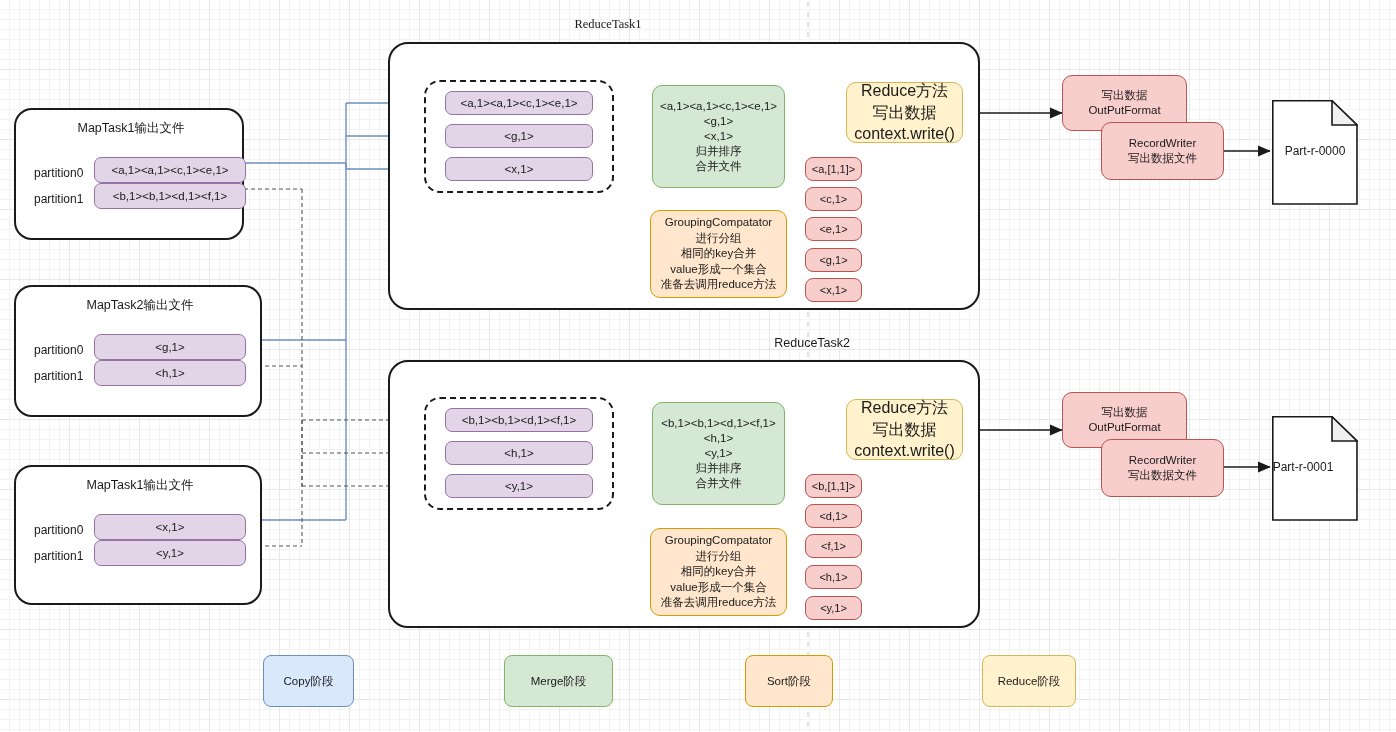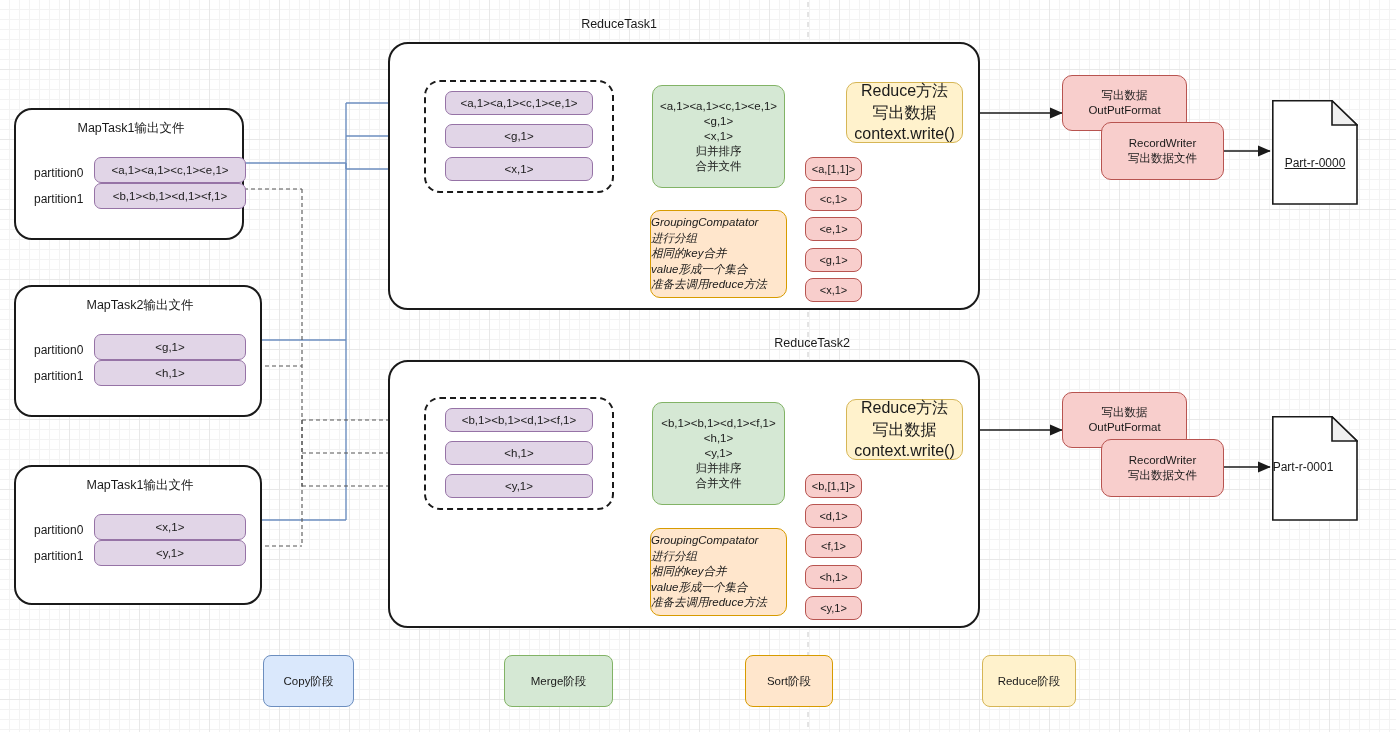--- a/index.html
+++ b/index.html
@@ -83,26 +83,26 @@
     color: #1a1a1a;
     line-height: 1.32;
     white-space: nowrap;
   }
   .orange-box {
     background: #ffe6cc;
     border: 1.5px solid #d79b00;
     border-radius: 10px;
     display: flex;
     flex-direction: column;
+    align-items: center;
     justify-content: center;
     font-size: 11.5px;
     color: #1a1a1a;
     line-height: 1.34;
     white-space: nowrap;
-    font-style: italic;
   }
   .yellow-box {
     background: #fff2cc;
     border: 1.5px solid #d6b656;
     border-radius: 10px;
     display: flex;
     flex-direction: column;
     align-items: center;
     justify-content: center;
     font-size: 16px;
@@ -262,21 +262,21 @@
   </div>
 
   <div class="abs maptask-box" style="left:14px; top:465px; width:248px; height:140px;">
     <div class="abs maptask-title" style="left:0; top:10px; width:248px;">MapTask1输出文件</div>
     <div class="abs partition-label" style="left:18px; top:56px;">partition0</div>
     <div class="abs purple-box" style="left:78px; top:47px; width:152px; height:26px;">&lt;x,1&gt;</div>
     <div class="abs partition-label" style="left:18px; top:82px;">partition1</div>
     <div class="abs purple-box" style="left:78px; top:73px; width:152px; height:26px;">&lt;y,1&gt;</div>
   </div>
 
-  <div class="abs reducetask-title" style="left:389px; top:17px; width:460px;">ReduceTask1</div>
+  <div class="abs reducetask-title" style="left:378px; top:17px; width:460px;font-family:Liberation Serif, serif;">ReduceTask1</div>
   <div class="abs reducetask-box" style="left:388px; top:42px; width:592px; height:268px;"></div>
 
   <div class="abs dashed-group" style="left:424px; top:80px; width:190px; height:113px;"></div>
   <div class="abs purple-box" style="left:445px; top:91px; width:148px; height:24px;">&lt;a,1&gt;&lt;a,1&gt;&lt;c,1&gt;&lt;e,1&gt;</div>
   <div class="abs purple-box" style="left:445px; top:124px; width:148px; height:24px;">&lt;g,1&gt;</div>
   <div class="abs purple-box" style="left:445px; top:157px; width:148px; height:24px;">&lt;x,1&gt;</div>
 
   <div class="abs green-box" style="left:652px; top:85px; width:133px; height:103px;">
     <span>&lt;a,1&gt;&lt;a,1&gt;&lt;c,1&gt;&lt;e,1&gt;</span>
     <span>&lt;g,1&gt;</span>
@@ -312,21 +312,21 @@
   <div class="abs red-big" style="left:1101px; top:122px; width:123px; height:58px;">
     <span>RecordWriter</span>
     <span>写出数据文件</span>
   </div>
 
   <div class="abs" style="left:1272px; top:100px; width:86px; height:105px;">
     <svg width="86" height="105">
       <path d="M0.8,0.8 H60 L85,25 V104 H0.8 Z" fill="#ffffff" stroke="#1a1a1a" stroke-width="1.6"></path>
       <path d="M60,0.8 V25 H85 Z" fill="#f0f0f0" stroke="#1a1a1a" stroke-width="1.6"></path>
     </svg>
-    <div class="doc-label" style="top:56px;text-decoration:underline;">Part-r-0000</div>
+    <div class="doc-label" style="top:44px;">Part-r-0000</div>
   </div>
 
   <div class="abs reducetask-title" style="left:390px; top:336px; width:460px;text-align:right;">ReduceTask2</div>
   <div class="abs reducetask-box" style="left:388px; top:360px; width:592px; height:268px;"></div>
 
   <div class="abs dashed-group" style="left:424px; top:397px; width:190px; height:113px;"></div>
   <div class="abs purple-box" style="left:445px; top:408px; width:148px; height:24px;">&lt;b,1&gt;&lt;b,1&gt;&lt;d,1&gt;&lt;f,1&gt;</div>
   <div class="abs purple-box" style="left:445px; top:441px; width:148px; height:24px;">&lt;h,1&gt;</div>
   <div class="abs purple-box" style="left:445px; top:474px; width:148px; height:24px;">&lt;y,1&gt;</div>
 

